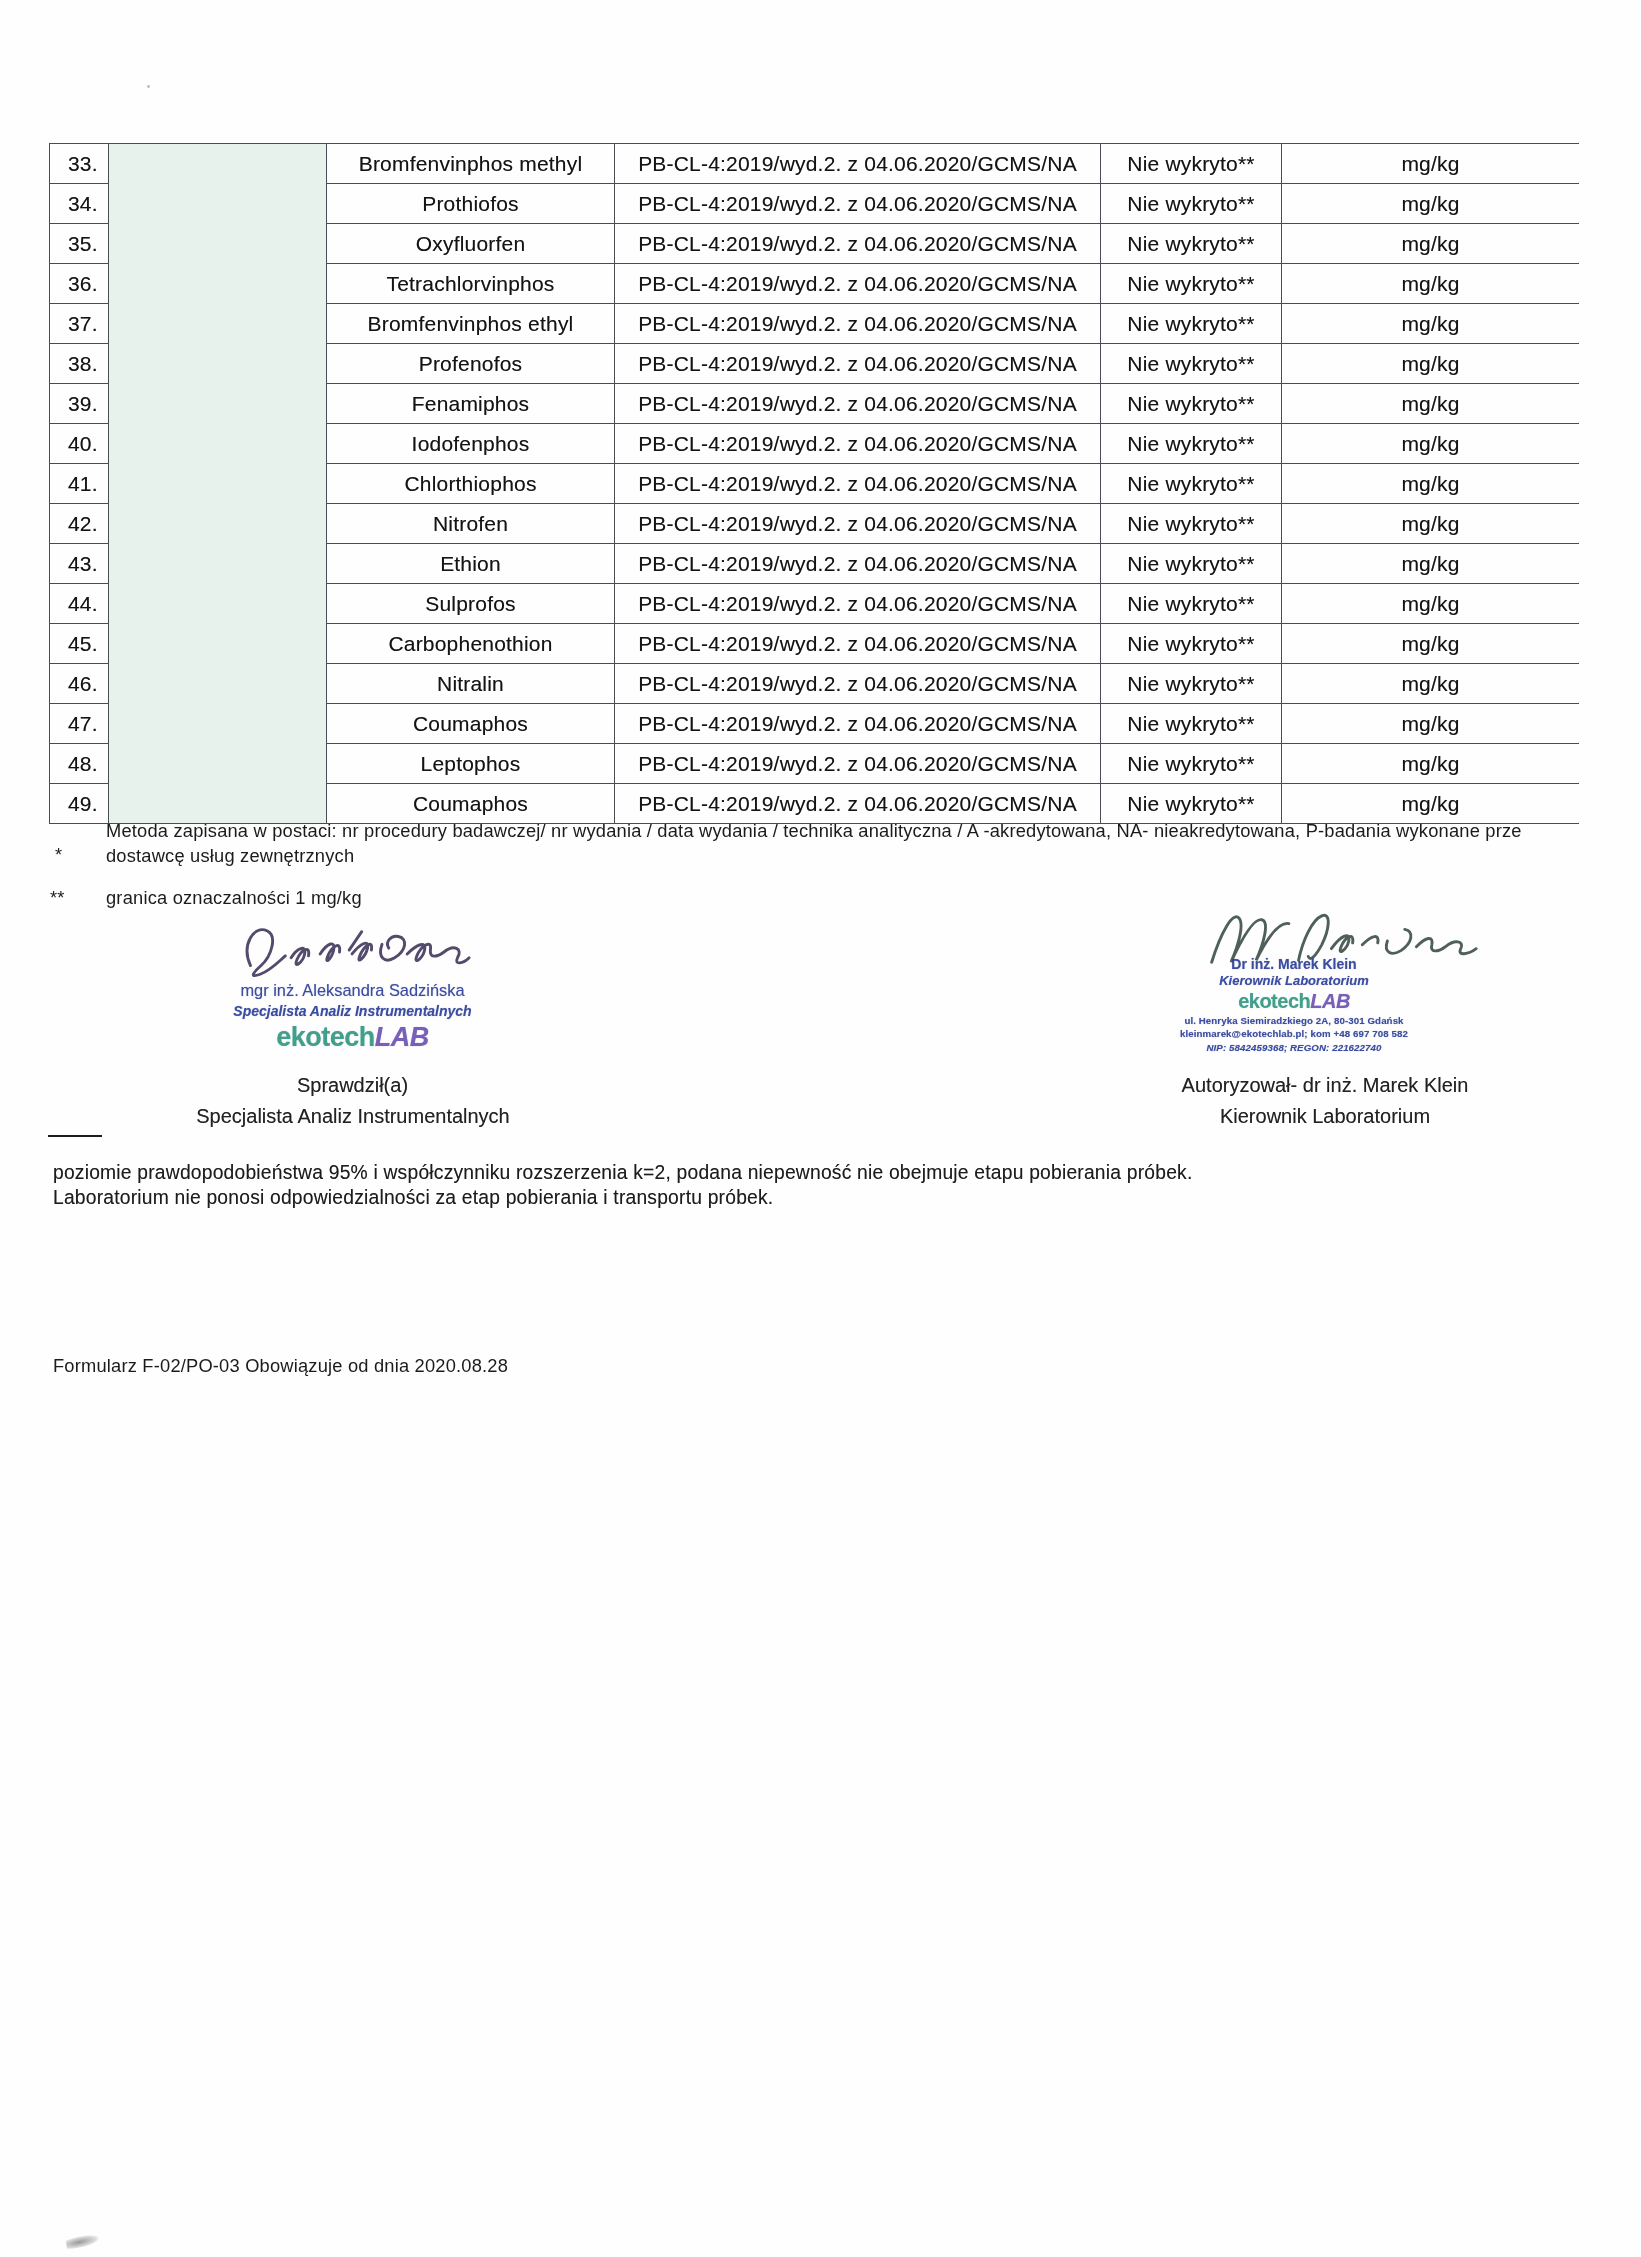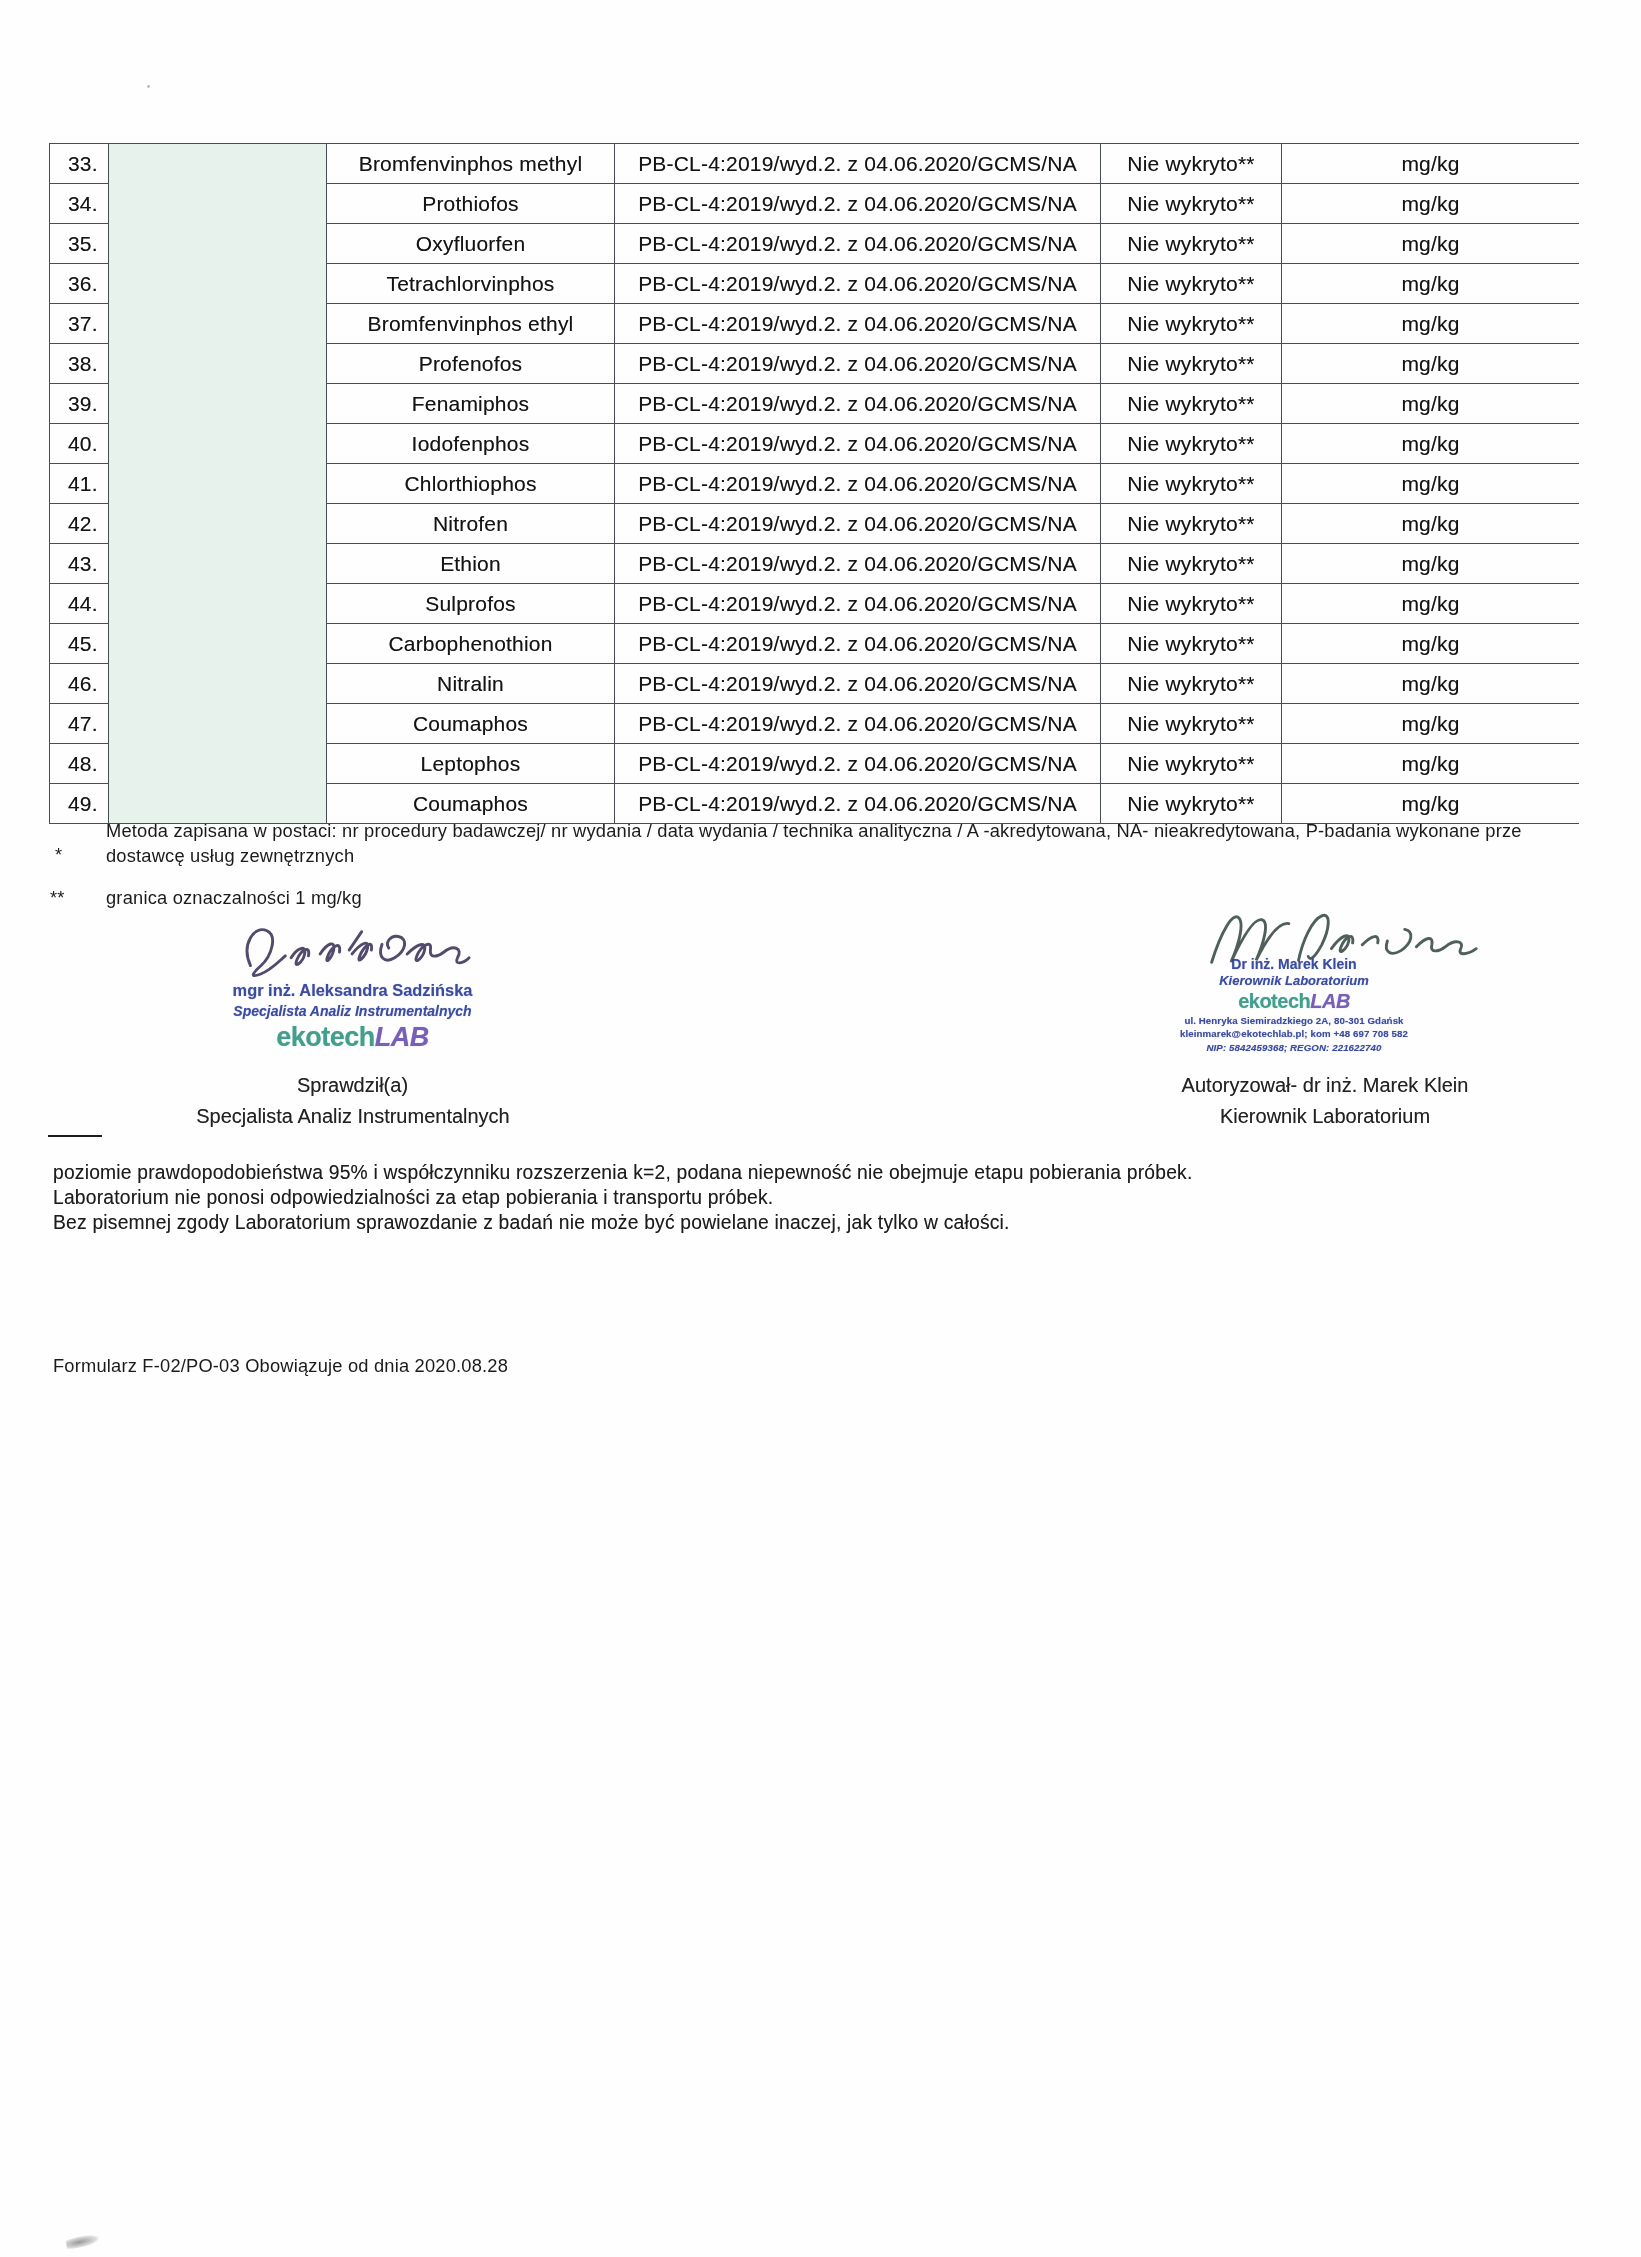--- a/index.html
+++ b/index.html
@@ -44,21 +44,21 @@
   }
   .c-name{grid-column:3;border-right:1px solid var(--border,#474d52);}
   .c-method{grid-column:4;font-size:20px;border-right:1px solid var(--border,#474d52);}
   .c-result{grid-column:5;border-right:1px solid var(--border,#474d52);}
   .c-unit{grid-column:6;}
   
   .abs{position:absolute;white-space:nowrap;}
   .fn{font-size:18.3px;letter-spacing:0.2px;}
   
   .stamp{color:var(--stamp-blue,#2b3e99);text-shadow:0 0 1px rgba(55,70,160,.5);opacity:.92;}
-  .stamp-name-l{font-size:16.4px;font-weight:bold;}
+  .stamp-name-l{font-size:16.4px;font-weight:normal;}
   .stamp-title-l{font-size:14px;font-weight:bold;font-style:italic;}
   .logo{font-weight:bold;letter-spacing:-0.5px;opacity:.9;}
   .logo .p1{color:var(--logo-teal,#2f9480);text-shadow:0 0 1px rgba(47,148,128,.6);}
   .logo .p2{color:var(--logo-purple,#6a4fb0);text-shadow:0 0 1px rgba(106,79,176,.6);font-style:italic;}
   .caption{font-size:20px;color:#222;text-shadow:0 0 0.5px rgba(20,20,20,.4);}
   .center{text-align:center;}
   .stamp-name-r{font-size:14px;font-weight:bold;}
   .stamp-title-r{font-size:13px;font-weight:bold;font-style:italic;}
   .stamp-small{font-size:9.7px;font-weight:bold;letter-spacing:0.1px;}
   
@@ -261,21 +261,20 @@
   <div class="abs stamp stamp-small center" style="left:1149px;top:1028px;width:290px;">kleinmarek@ekotechlab.pl; kom +48 697 708 582</div>
   <div class="abs stamp stamp-small center" style="left:1149px;top:1042px;width:290px;font-style:italic;">NIP: 5842459368; REGON: 221622740</div>
   <div class="abs caption center" style="left:1130px;top:1074px;width:390px;">Autoryzował- dr inż. Marek Klein</div>
   <div class="abs caption center" style="left:1130px;top:1105px;width:390px;">Kierownik Laboratorium</div>
 
   <div class="divider"></div>
 
   <div class="abs" style="left:53px;top:1160px;">
     <div class="disc">poziomie prawdopodobieństwa 95% i współczynniku rozszerzenia k=2, podana niepewność nie obejmuje etapu pobierania próbek.</div>
     <div class="disc">Laboratorium nie ponosi odpowiedzialności za etap pobierania i transportu próbek.</div>
-    <div class="disc">Bez pisemnej zgody Laboratorium sprawozdanie z badań nie może być powielane inaczej, jak tylko w całości.</div>
   </div>
 
 
   <div class="abs fn" style="left:53px;top:1355px;">Formularz F-02/PO-03 Obowiązuje od dnia 2020.08.28</div>
 
   <div class="smudge"></div>
 
 </div>
 
 

